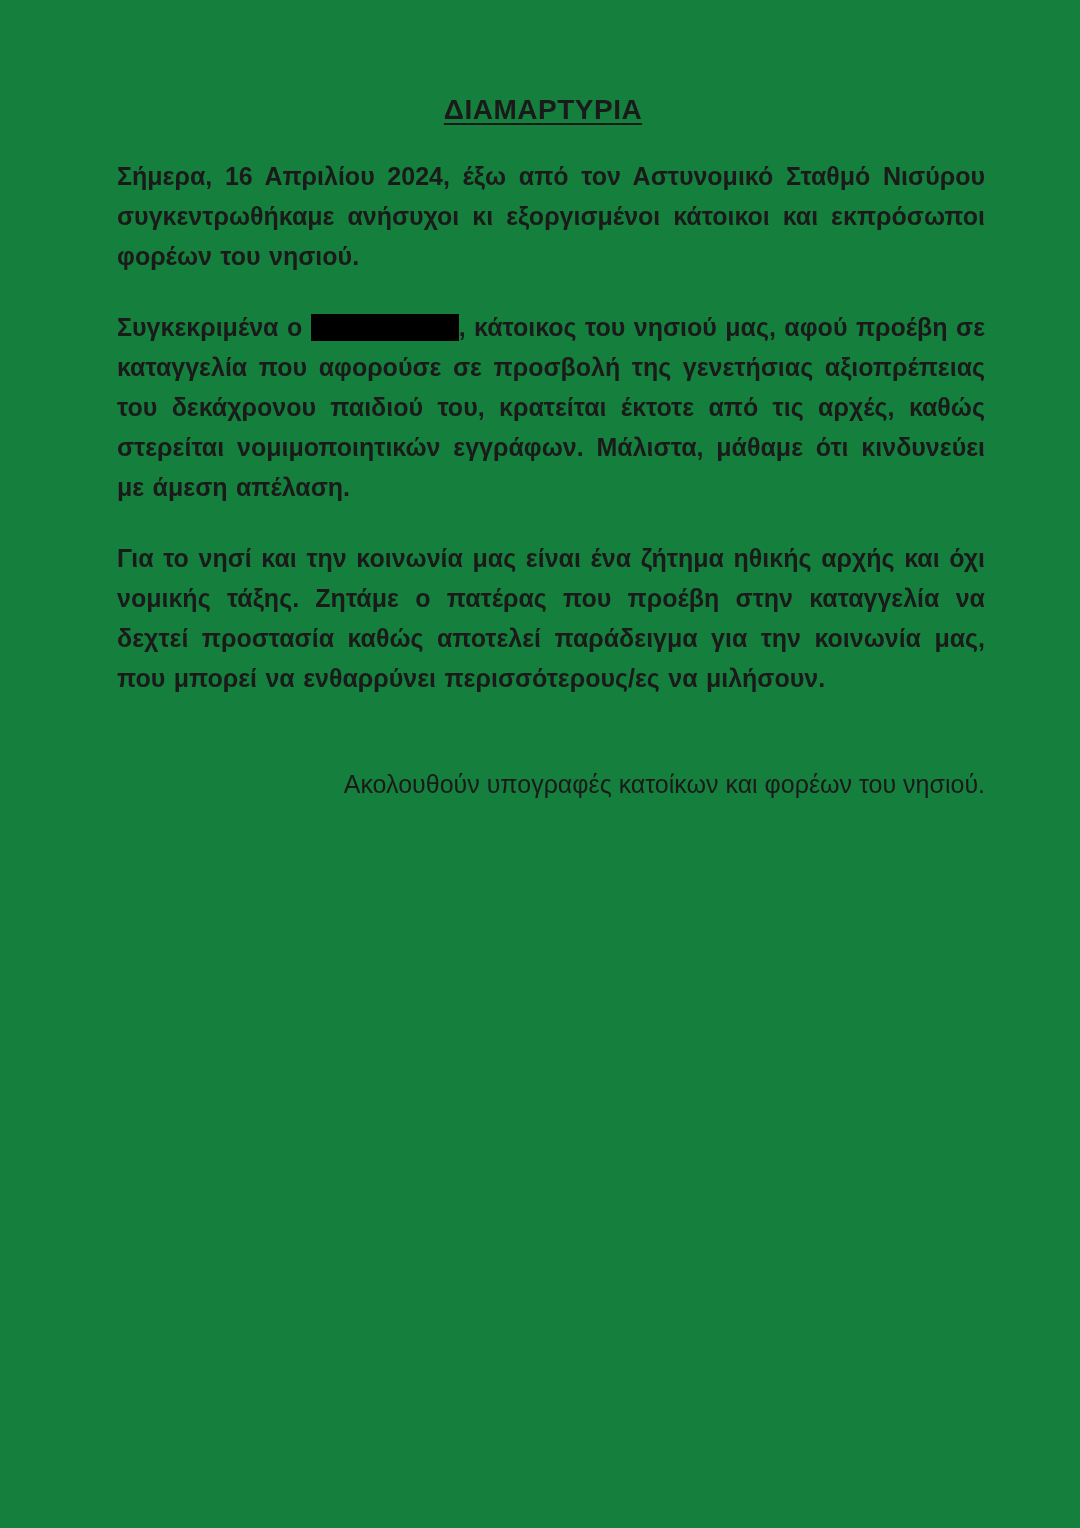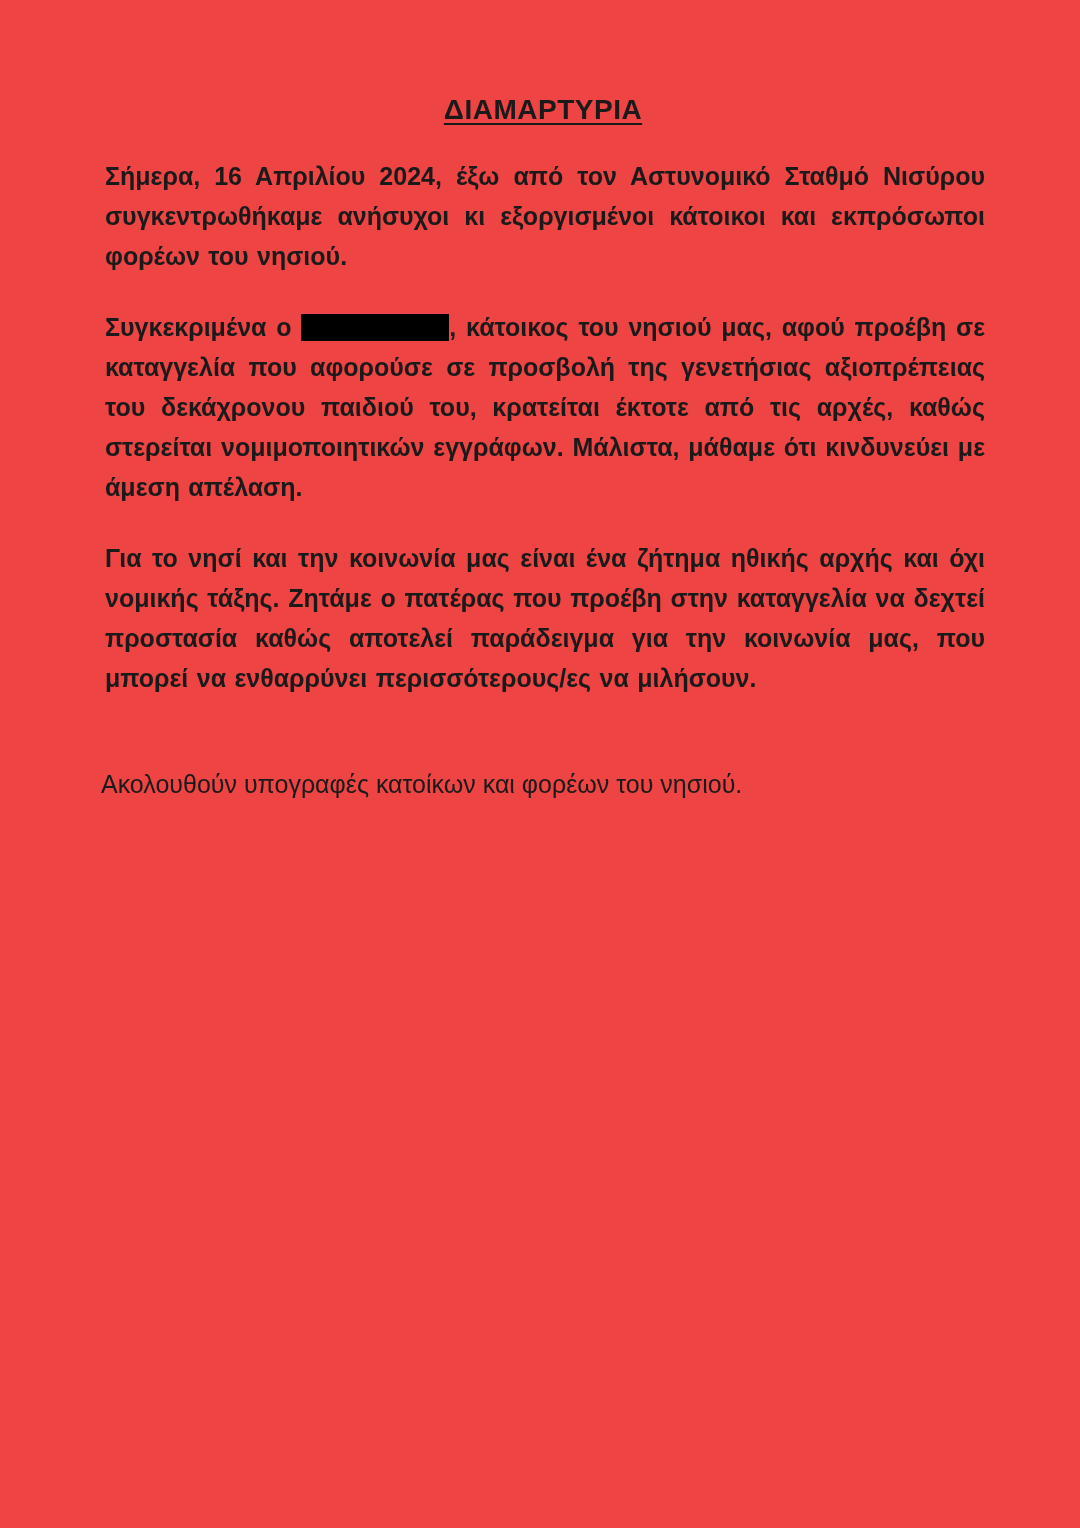--- a/index.html
+++ b/index.html
@@ -5,58 +5,58 @@
   html, body {
     margin: 0;
     padding: 0;
     background: #ffffff;
   }
   .page {
     position: relative;
     width: 1080px;
     height: 1528px;
     margin: 0 auto;
-    background: #ef4444;
+    background: #15803d;
     box-sizing: border-box;
     padding: 90px 95px 0 101px;
     font-family: "Liberation Sans", "DejaVu Sans", sans-serif;
     color: #1a1a1a;
     overflow: hidden;
   }
   .doc-title {
     margin: 0 0 26px 0;
     text-align: center;
     font-size: 28px;
     line-height: 40px;
     font-weight: bold;
     text-decoration: underline;
     text-decoration-thickness: 2px;
     text-underline-offset: 4px;
     letter-spacing: 0.5px;
   }
   .para {
-    margin: 0 0 31px 4px;
+    margin: 0 0 31px 16px;
     font-size: 25px;
     line-height: 40px;
     text-align: justify;
     word-spacing: 1.5px;
   }
   .seg { font-weight: bold; }
   .seg.bold { font-weight: bold; }
   .redaction {
     display: inline-block;
     height: 27px;
     background: #000000;
     vertical-align: -5px;
   }
   .closing {
     margin: 66px 0 0 0;
     font-size: 25px;
     line-height: 40px;
-    text-align: left;
+    text-align: right;
     font-weight: normal;
   }
 </style>
 </head>
 <body>
 
 <div class="page">
   <h1 class="doc-title">ΔΙΑΜΑΡΤΥΡΙΑ</h1>
 
   <div>

